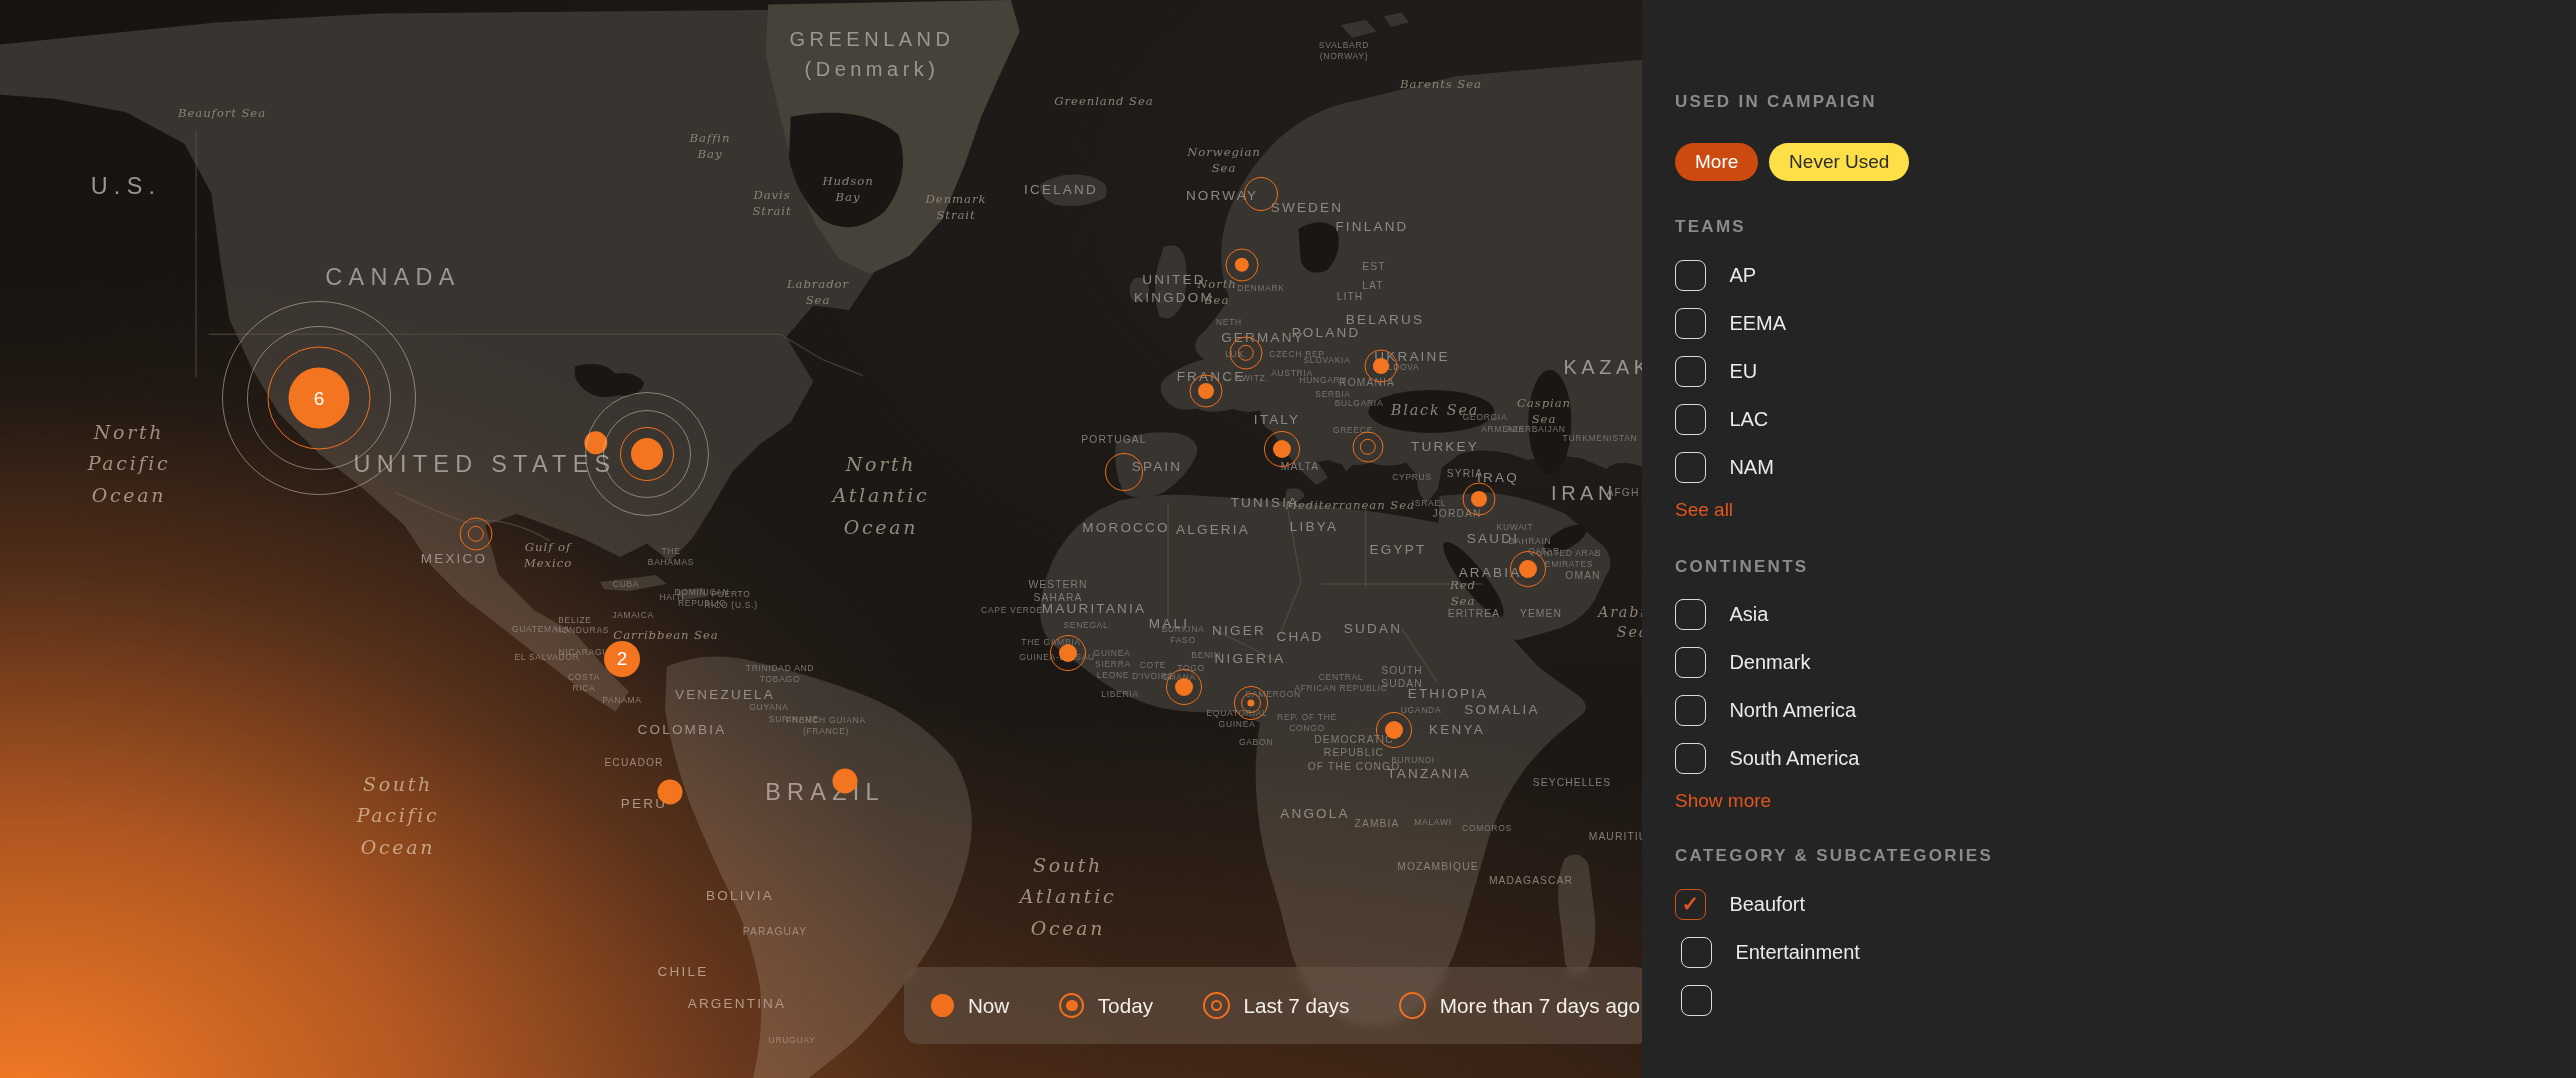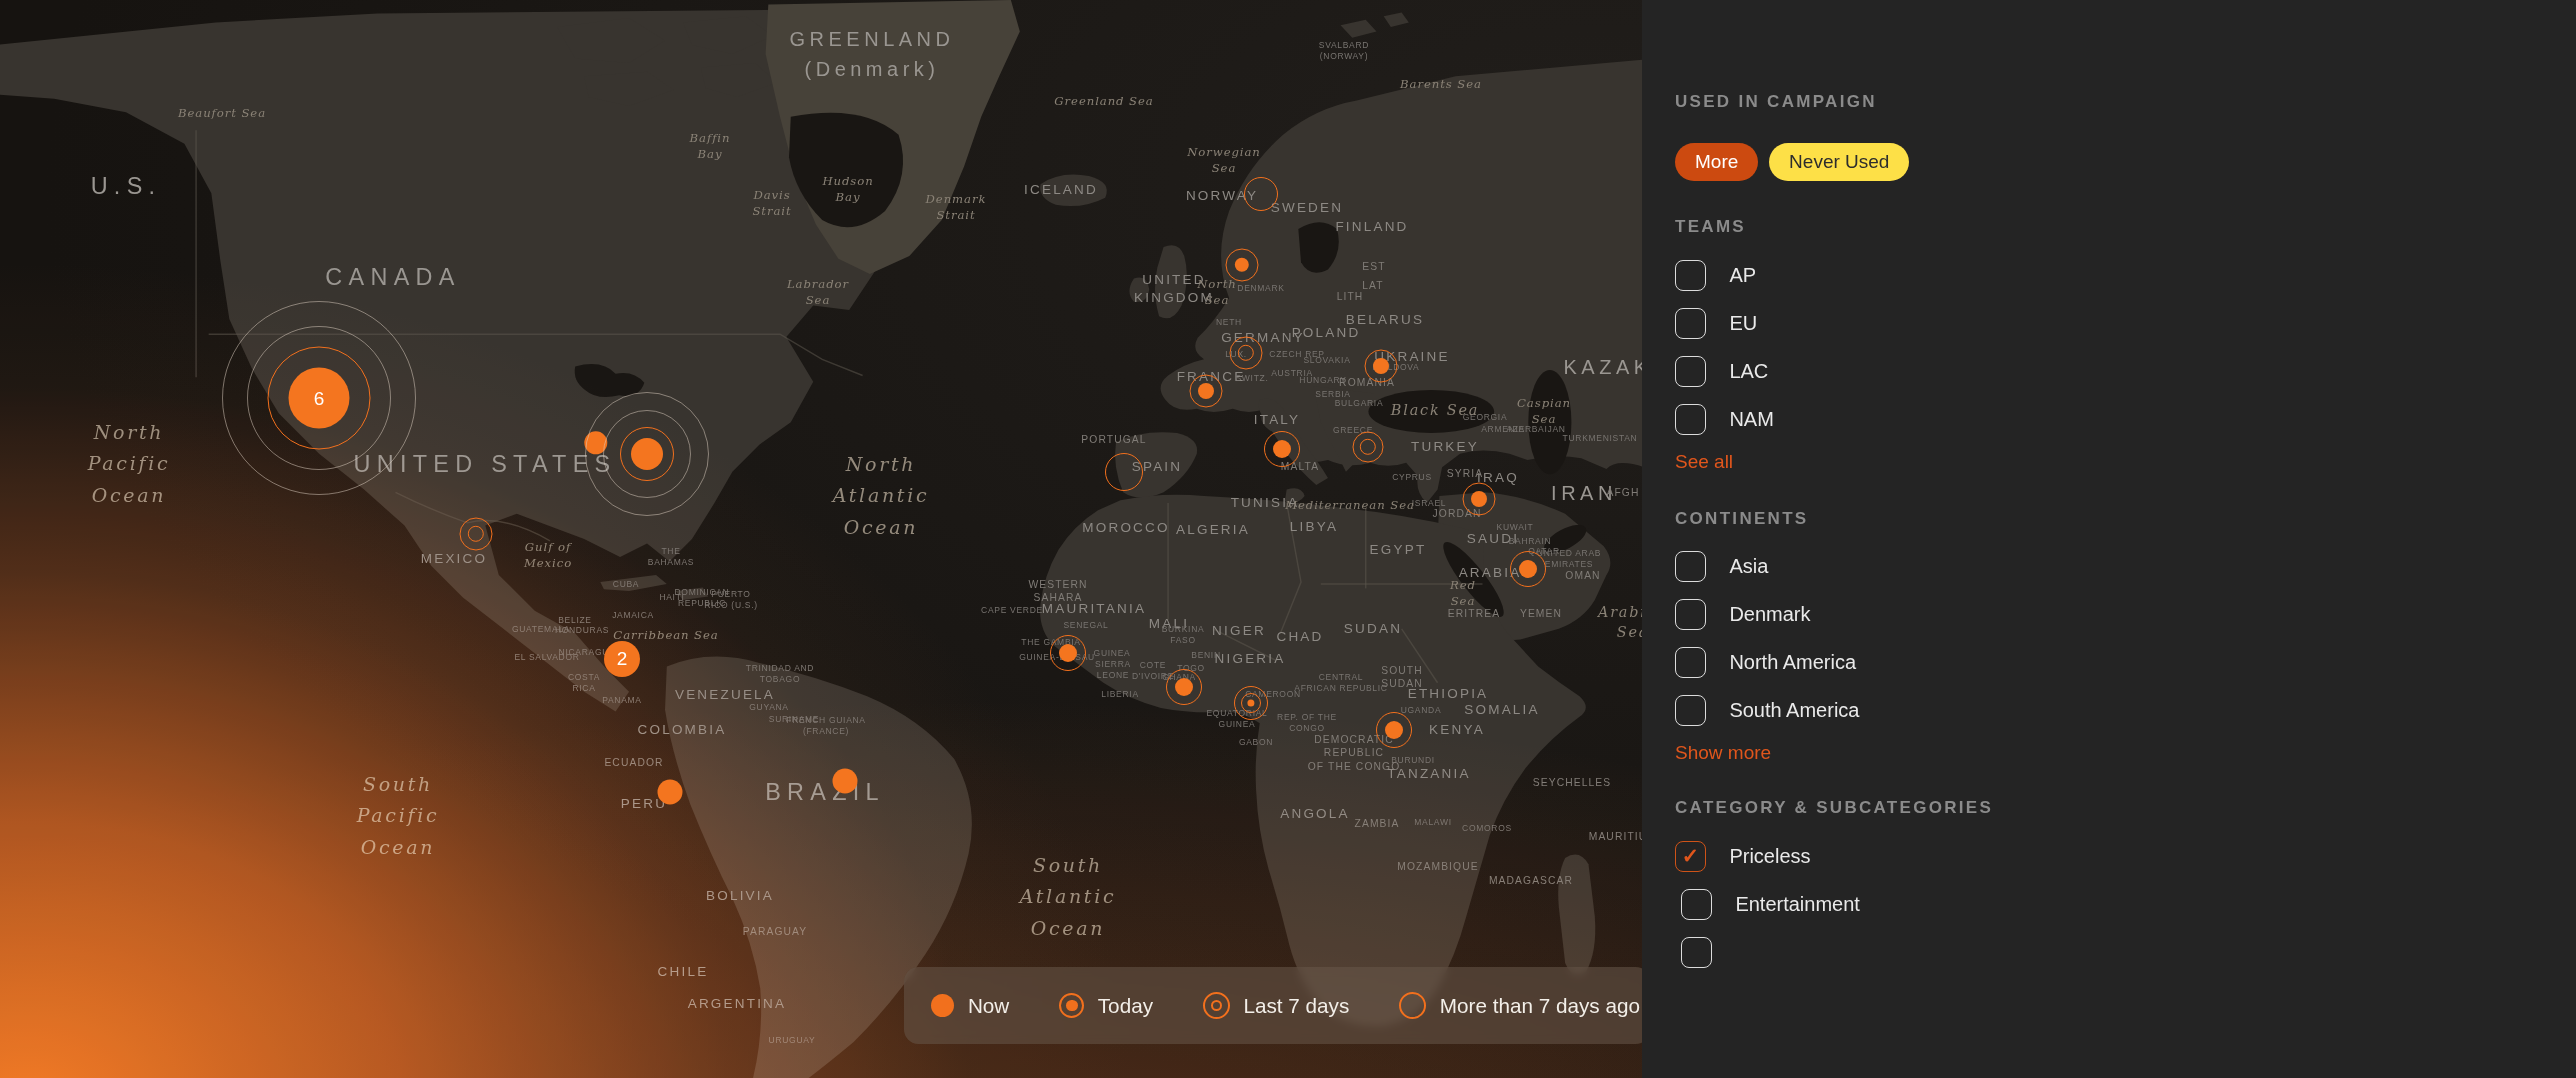--- a/index.html
+++ b/index.html
@@ -447,20 +447,24 @@
         </div>
 
       <div class="sec-heading h-teams">TEAMS</div>
       <div class="options">
           <div class="check-row">
             <div class="checkbox"></div>
             <span class="check-label">AP</span>
           </div>
           <div class="check-row">
             <div class="checkbox"></div>
+            <span class="check-label">EEMA</span>
+          </div>
+          <div class="check-row">
+            <div class="checkbox"></div>
             <span class="check-label">EU</span>
           </div>
           <div class="check-row">
             <div class="checkbox"></div>
             <span class="check-label">LAC</span>
           </div>
           <div class="check-row">
             <div class="checkbox"></div>
             <span class="check-label">NAM</span>
           </div>
@@ -487,21 +491,21 @@
           </div>
         </div>
       <div class="link">Show more</div>
 
       <div class="sec-heading h-categories">CATEGORY &amp; SUBCATEGORIES</div>
       <div class="options">
           <div class="check-row">
             <div class="checkbox checked">
               <span class="tick">✓</span>
             </div>
-            <span class="check-label">Priceless</span>
+            <span class="check-label">Beaufort</span>
           </div>
           <div class="check-row indent">
             <div class="checkbox"></div>
             <span class="check-label">Entertainment</span>
           </div>
           <div class="check-row indent">
             <div class="checkbox"></div>
           </div>
         </div>
     </div>

